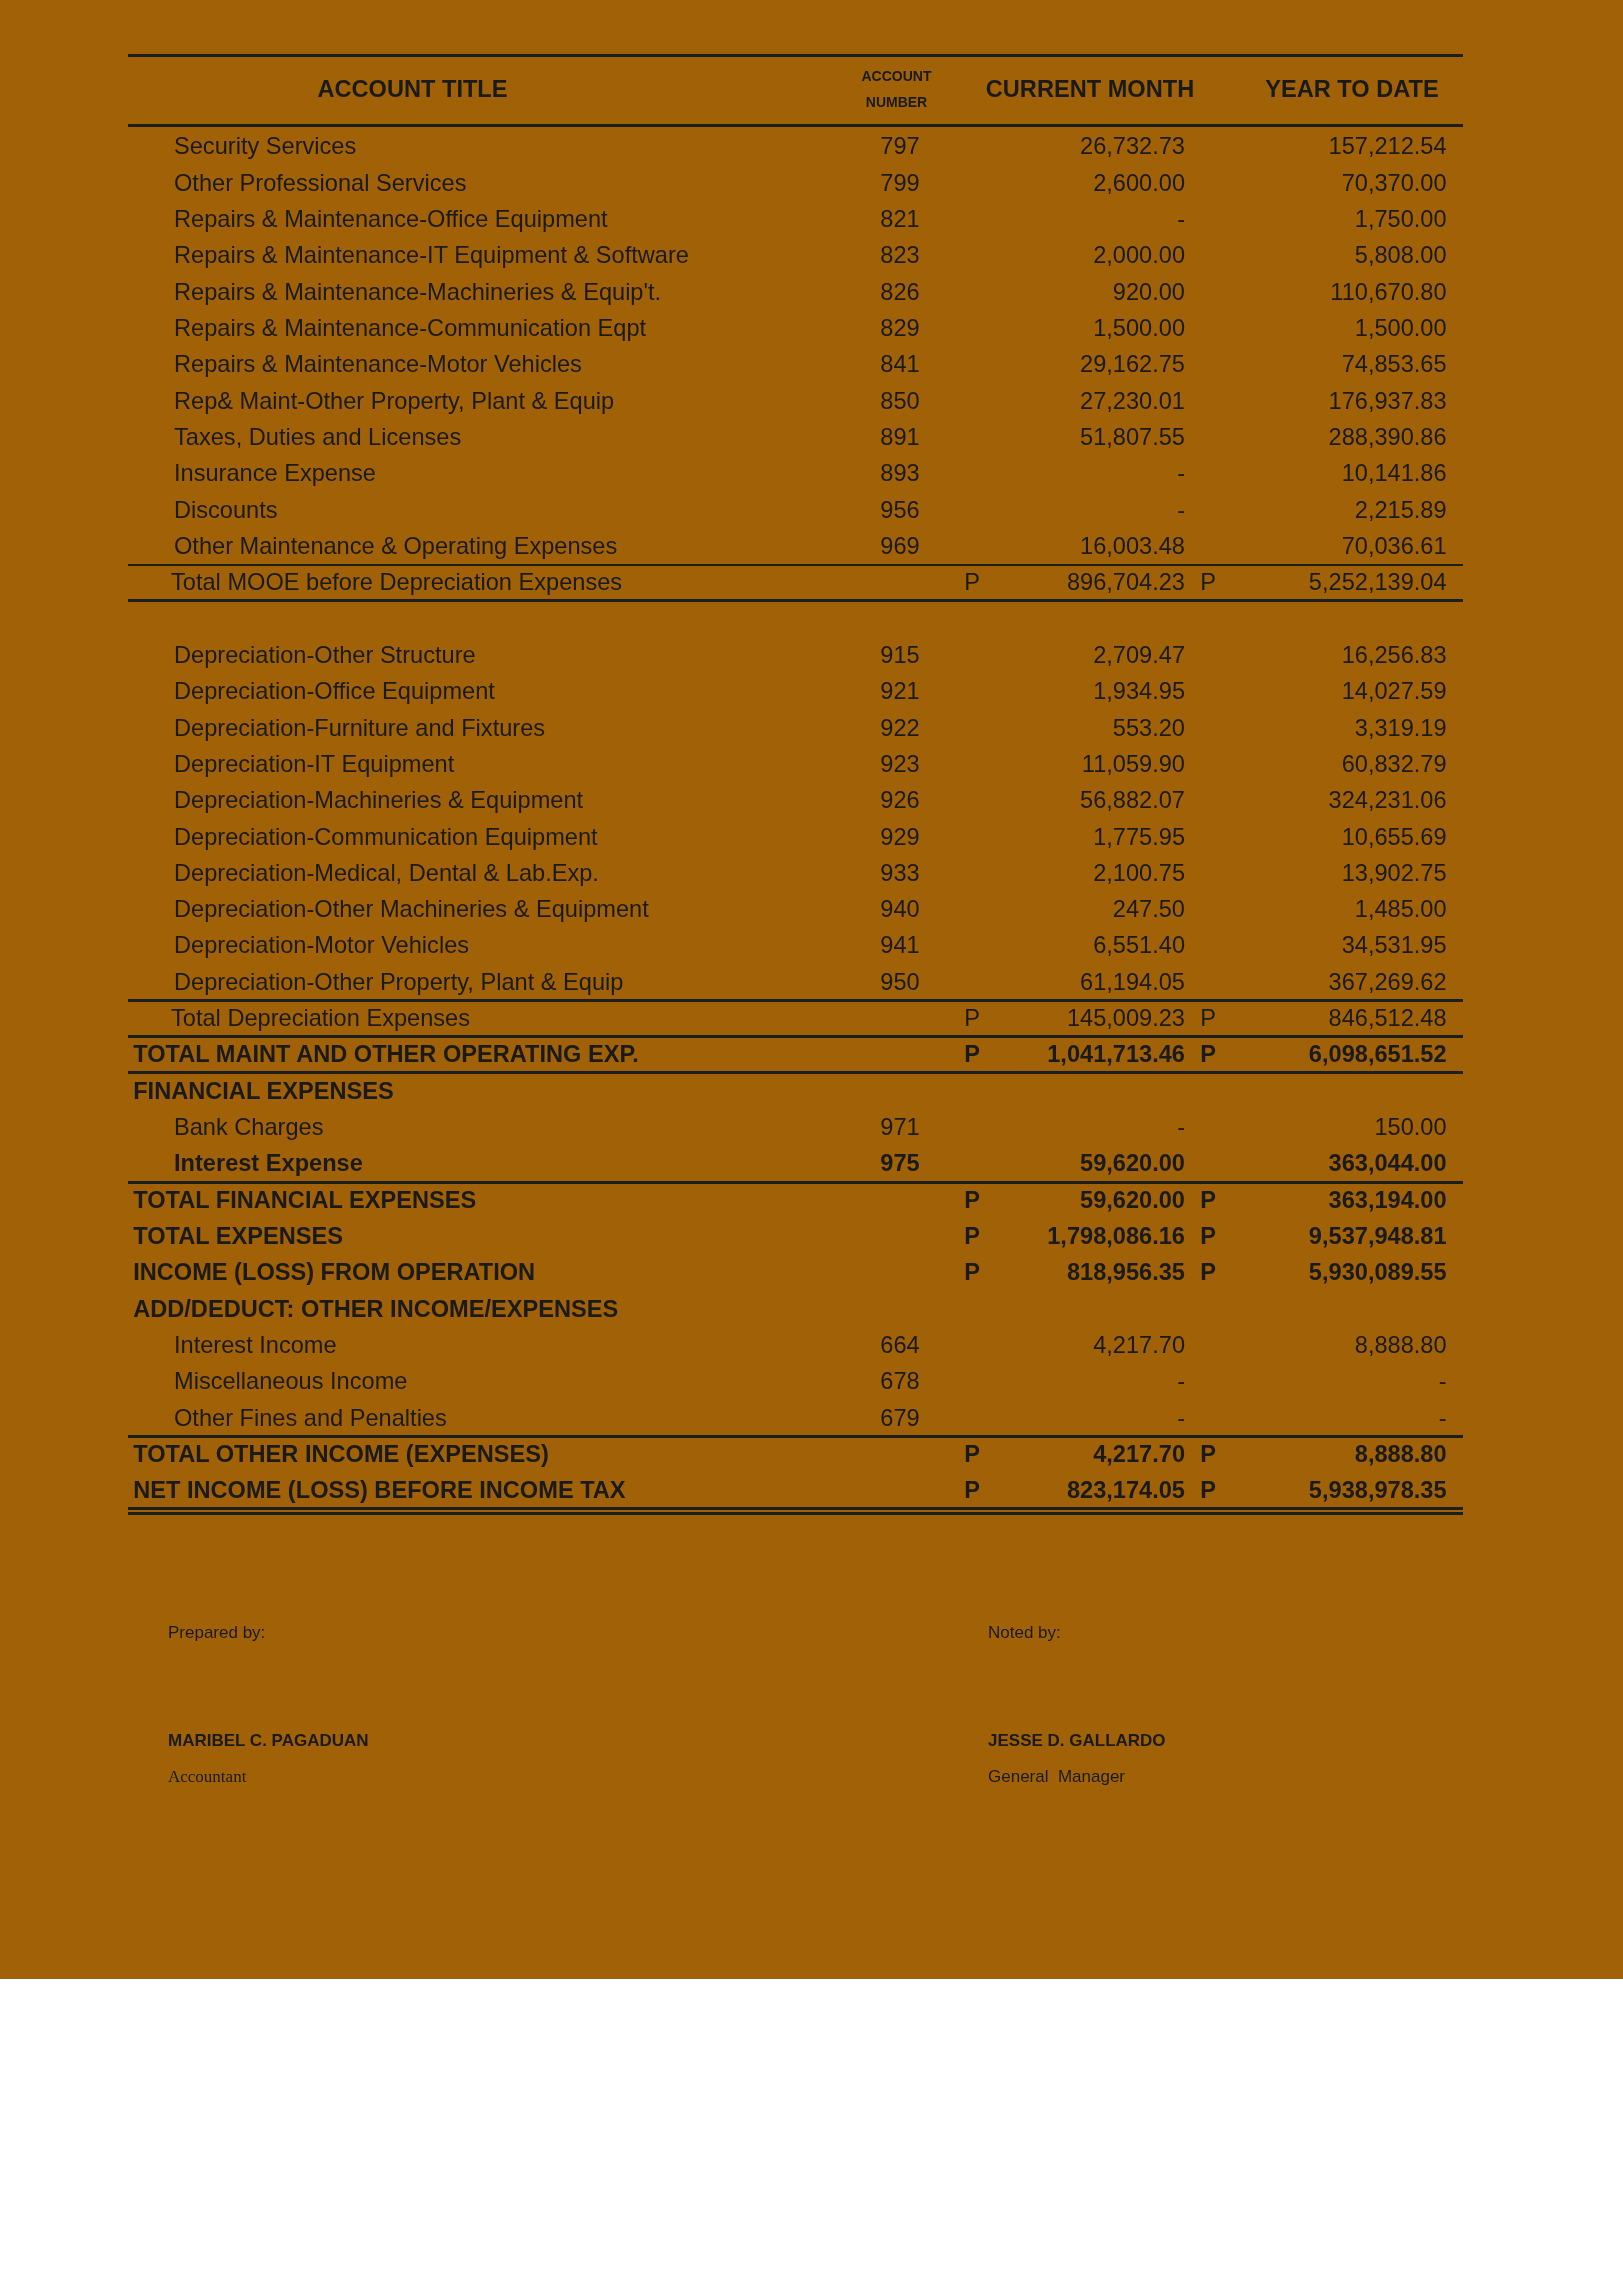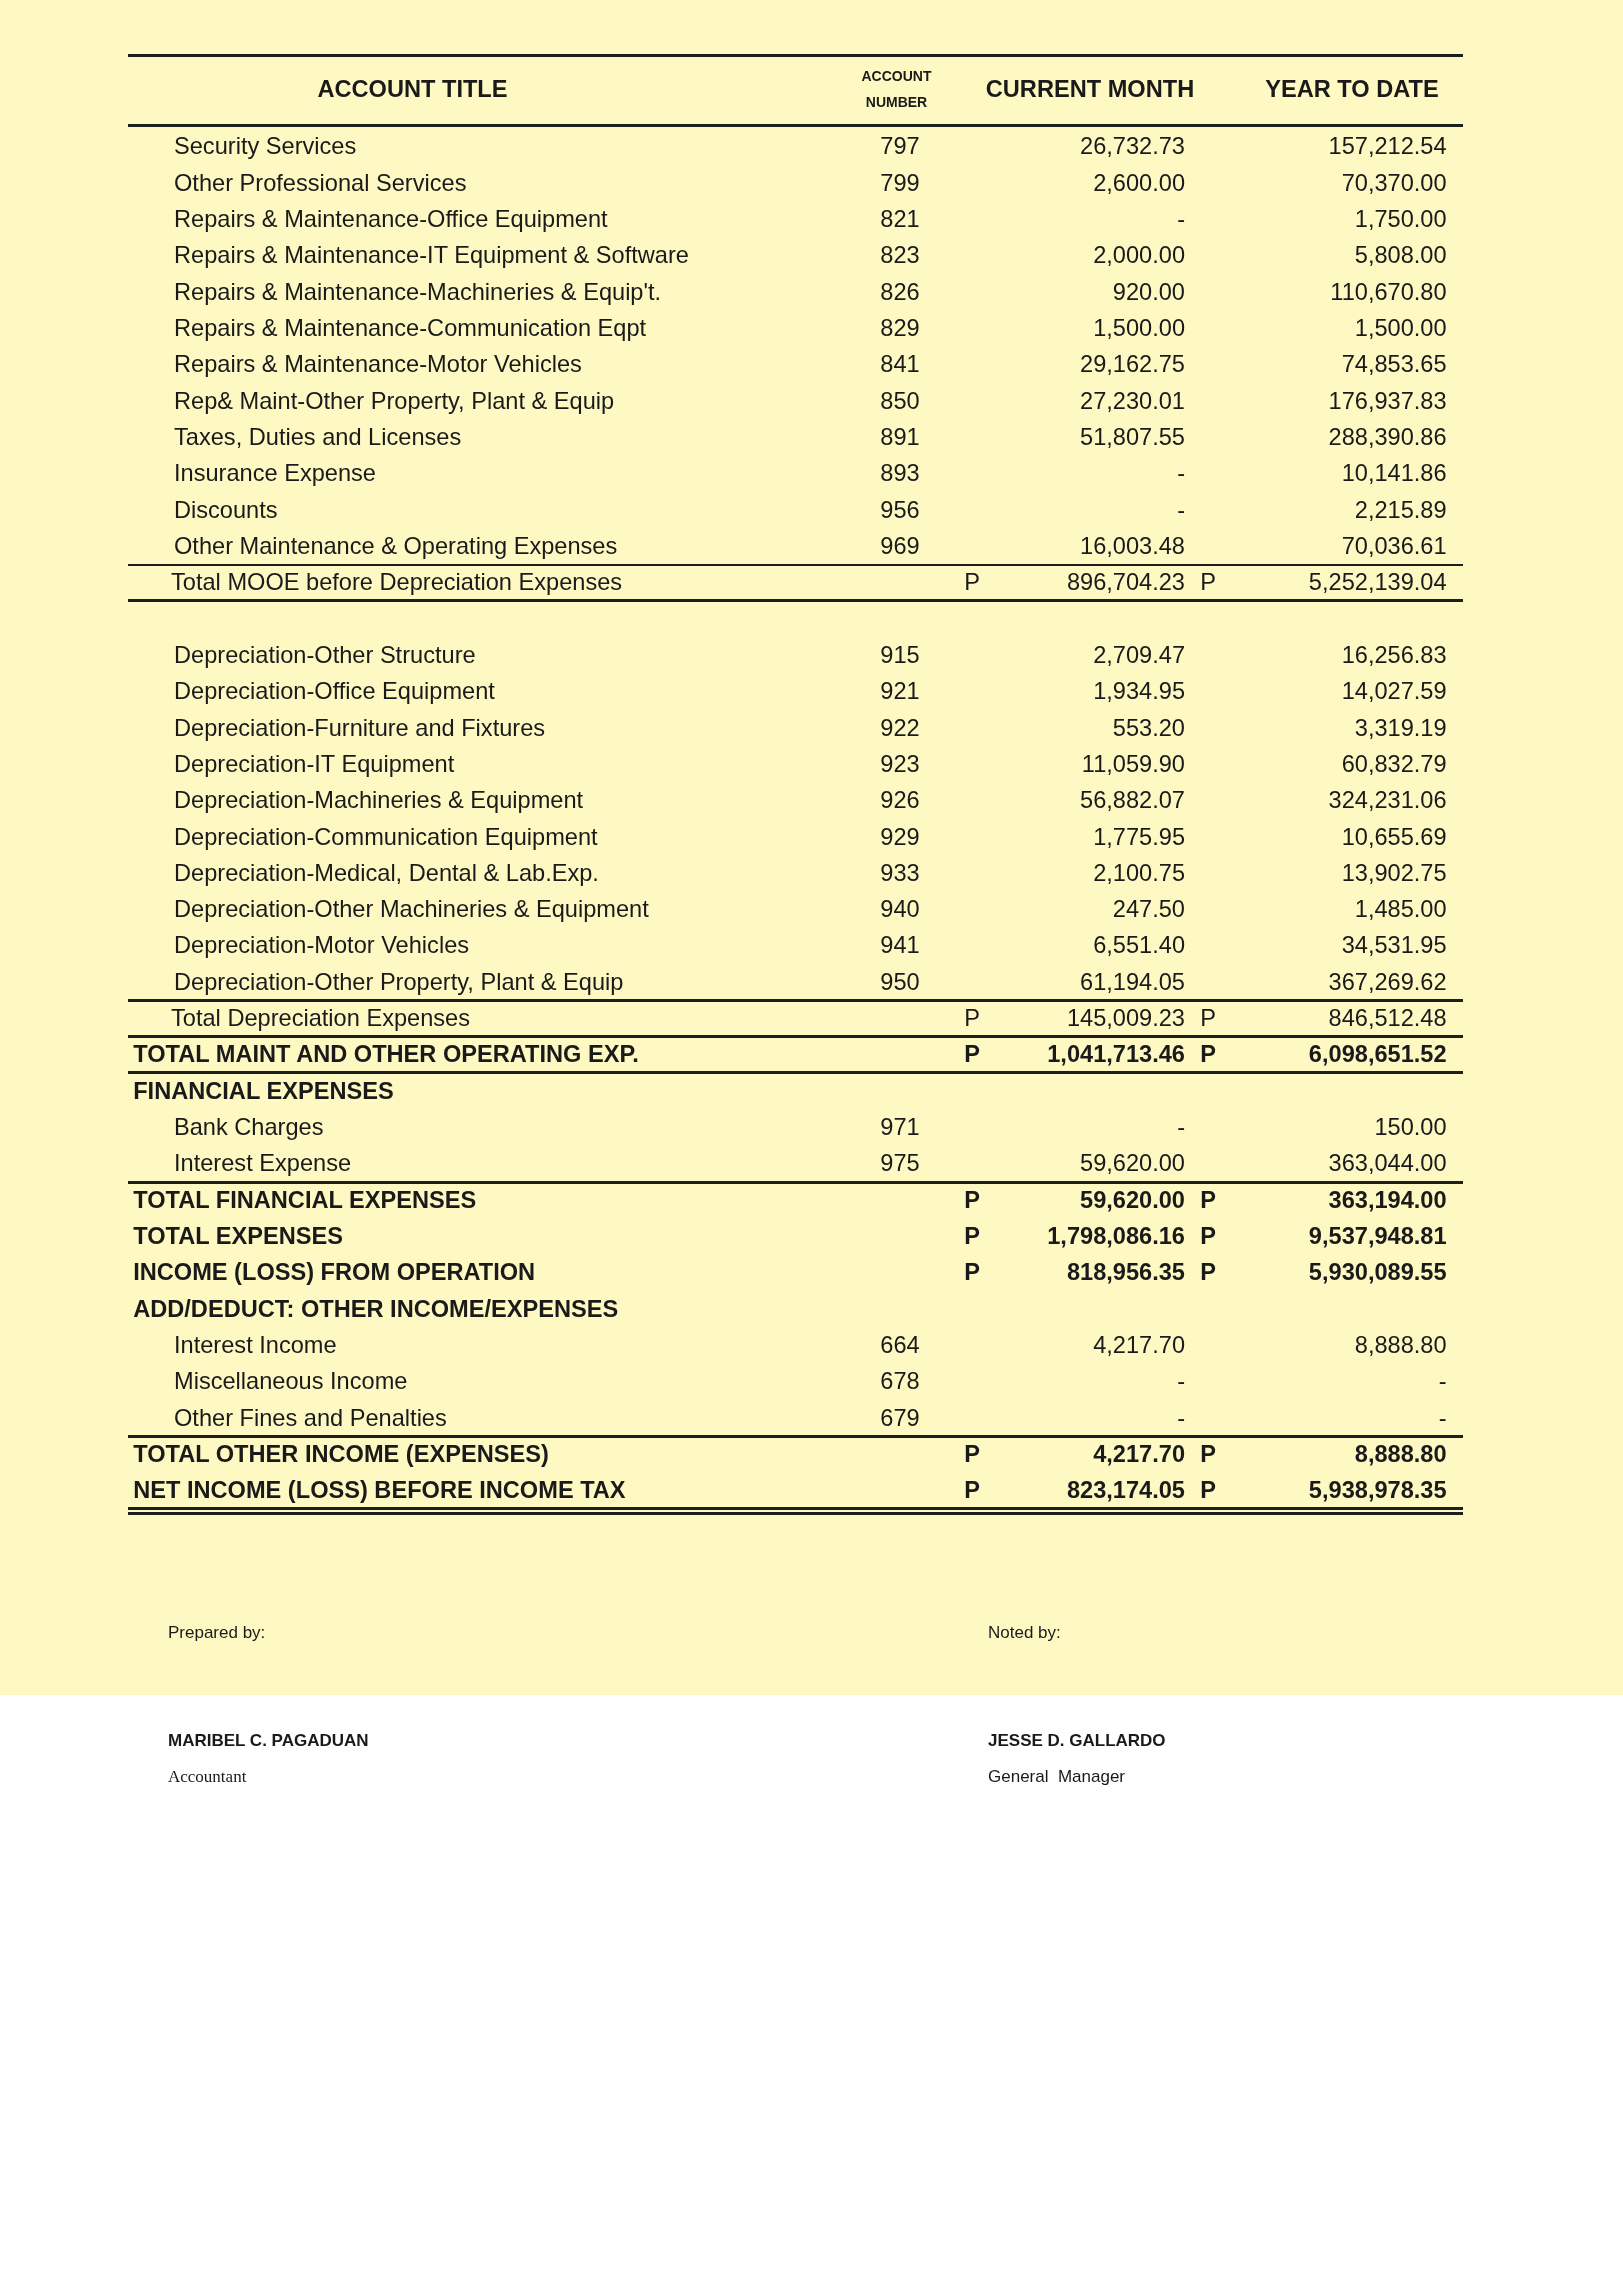--- a/index.html
+++ b/index.html
@@ -1,18 +1,18 @@
 <!DOCTYPE html>
 <html style="font-size:10.5px"><head>
 <meta charset="utf-8">
 <style>
   html, body { margin:0; padding:0; background:#ffffff; }
   body { width:1623px; height:2295px; position:relative; overflow:hidden;
          font-family:"Liberation Sans", sans-serif; color:#1a1a1a; }
-  .page { position:absolute; left:0; top:0; width:1623px; height:1695px; background:#fef9c3; }
+  .page { position:absolute; left:0; top:0; width:1623px; height:1979px; background:#a16207; }
   .hline { position:absolute; background:#1c1f1c; }
   .hdr { position:absolute; font-weight:bold; font-size:23.6px; text-align:center; color:#1a1a1a; }
   .hdr-small { font-size:14px; line-height:26px; }
   .row { position:absolute; left:128px; width:1335px; height:36px; font-size:23.6px; line-height:36px; }
   .row .title { position:absolute; left:46px; white-space:nowrap; }
   .row.bold .title { left:5.2px; font-weight:bold; }
   .row.sub .title { left:43px; }
   .row .acct { position:absolute; left:713px; width:118px; text-align:center; }
   .row .p1 { position:absolute; left:831px; width:26px; text-align:center; }
   .row .cm { position:absolute; right:278px; text-align:right; white-space:nowrap; }
@@ -199,21 +199,21 @@
       <div class="hline" style="left: 128px; top: 1071px; width: 1335px; height: 2.6px;"></div>
       <div class="row bold" style="top: 1073px;">
         <span class="title">FINANCIAL EXPENSES</span>
       </div>
       <div class="row" style="top: 1109px;">
         <span class="title">Bank Charges</span>
         <span class="acct">971</span>
         <span class="cm">-</span>
         <span class="ytd">150.00</span>
       </div>
-      <div class="row" style="top: 1145px;">
+      <div class="row" style="top: 1145px; font-weight: bold;">
         <span class="title">Interest Expense</span>
         <span class="acct">975</span>
         <span class="cm">59,620.00</span>
         <span class="ytd">363,044.00</span>
       </div>
       <div class="row bold" style="top: 1182px;">
         <span class="title">TOTAL FINANCIAL EXPENSES</span>
         <span class="p1">P</span>
         <span class="cm">59,620.00</span>
         <span class="p2">P</span>

